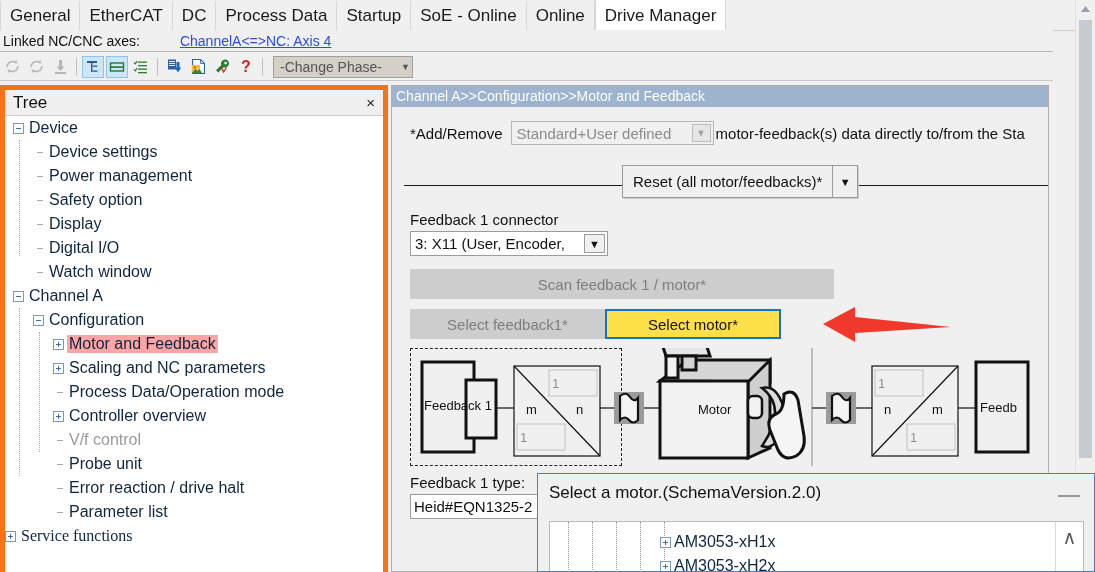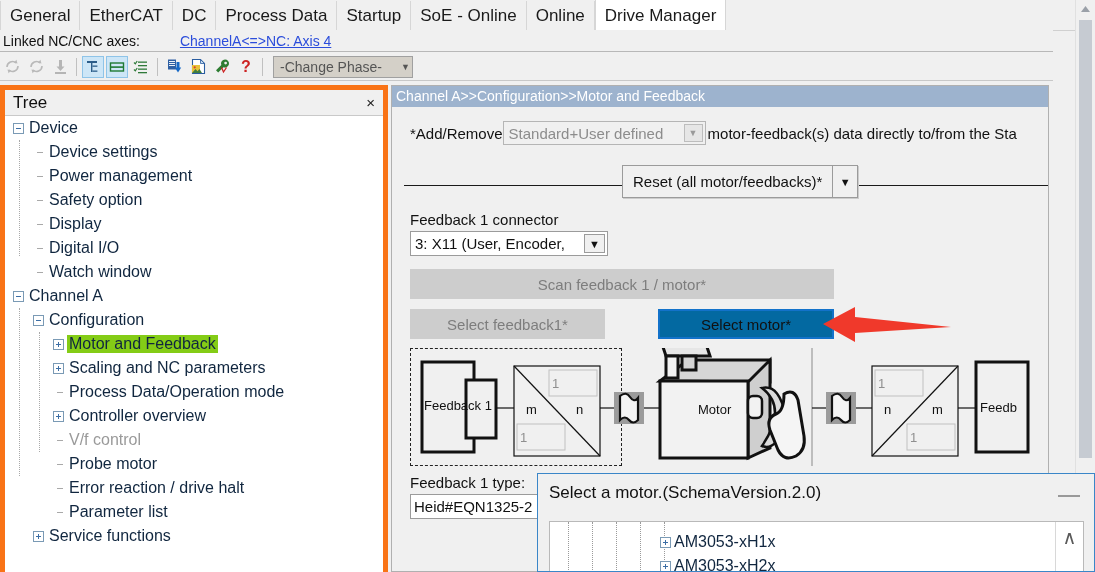--- a/index.html
+++ b/index.html
@@ -97,21 +97,21 @@
     padding: 0 8px 0 8px; box-sizing: border-box;
   }
   .tree-title { font-size: 17px; color: #111; }
   .tree-close { font-size: 15px; color: #222; cursor: pointer; line-height: 1; }
   .tree-body { position: relative; height: 459px; overflow: hidden; background: #fff; }
   .tnode {
     position: relative; height: 24px; display: flex; align-items: center;
     font-size: 16px; color: #10263f; white-space: nowrap;
   }
   .tnode.dim { color: #9a9a9a; }
-  .tnode.sel-bg > .tlabel { background: #84cc16; }
+  .tnode.sel-bg > .tlabel { background: #fca5a5; }
   .tbox {
     width: 11px; height: 11px; border: 1px solid #7a9ab5; background: #fff;
     position: relative; flex: 0 0 auto; margin-right: 3px;
     box-sizing: border-box;
   }
   .tbox::before {
     content: ""; position: absolute; left: 2px; top: 4px;
     width: 5px; height: 1px; background: #3c6ea5;
   }
   .tbox.plus::after {
@@ -139,21 +139,21 @@
   .crumb {
     height: 21px; background: #9db3ce; color: #ffffff;
     font-size: 14px; line-height: 21px; padding-left: 4px;
     white-space: nowrap; overflow: hidden;
   }
   .row-addremove {
     display: flex; align-items: center; margin: 14px 0 0 18px;
     font-size: 15px; color: #111; white-space: nowrap;
   }
   .combo-disabled {
-    margin-left: 0; height: 24px; width: 203px;
+    margin-left: 8px; height: 24px; width: 203px;
     background: #f0f0f0; border: 1px solid #b5b5b5;
     display: flex; align-items: center; box-sizing: border-box;
     color: #8c8c8c; font-size: 15px; padding-left: 5px;
     position: relative;
   }
   .combo-disabled .btn {
     position: absolute; right: 2px; top: 2px; width: 19px; height: 18px;
     background: #e6e6e6; border: 1px solid #bdbdbd;
     display: flex; align-items: center; justify-content: center;
     font-size: 9px; color: #9a9a9a; box-sizing: border-box;
@@ -205,22 +205,22 @@
     display: flex; align-items: center; justify-content: center;
     font-size: 15px; color: #7d7d7d; box-sizing: border-box;
   }
   .btnrow { display: flex; margin: 10px 0 0 18px; }
   .selfb {
     width: 195px; height: 30px; background: #cdcdcd;
     display: flex; align-items: center; justify-content: center;
     font-size: 15px; color: #7d7d7d; box-sizing: border-box;
   }
   .selmotor {
-    margin-left: 53px; width: 176px; height: 30px;
-    background: #0369a1; border: 2px solid #1272ca;
+    width: 176px; height: 30px;
+    background: #fde047; border: 2px solid #1272ca;
     display: flex; align-items: center; justify-content: center;
     font-size: 15px; color: #111; box-sizing: border-box;
   }
 
   
   .schematic {
     position: relative; margin: 9px 0 0 18px;
     width: 622px; height: 118px;
     box-sizing: border-box;
   }
@@ -468,31 +468,31 @@
         <div class="tnode" style="padding-left: 48px;">
           <span class="tbox plus"></span>
           <span class="tlabel">Controller overview</span>
         </div>
         <div class="tnode dim" style="padding-left: 48px;">
           <span class="tdash"></span>
           <span class="tlabel">V/f control</span>
         </div>
         <div class="tnode" style="padding-left: 48px;">
           <span class="tdash"></span>
-          <span class="tlabel">Probe motor</span>
+          <span class="tlabel">Probe unit</span>
         </div>
         <div class="tnode" style="padding-left: 48px;">
           <span class="tdash"></span>
           <span class="tlabel">Error reaction / drive halt</span>
         </div>
         <div class="tnode" style="padding-left: 48px;">
           <span class="tdash"></span>
           <span class="tlabel">Parameter list</span>
         </div>
-        <div class="tnode" style="padding-left: 28px;">
+        <div class="tnode" style=" font-family: Liberation Serif, serif;">
           <span class="tbox plus"></span>
           <span class="tlabel">Service functions</span>
         </div>
         <div class="vline" style="left: 14px; top: 24px; height: 116px;"></div>
         <div class="vline" style="left: 14px; top: 192px; height: 168px;"></div>
         <div class="vline" style="left: 34px; top: 216px; height: 120px;"></div>
       </div>
   </div>
 
   <div class="content">

